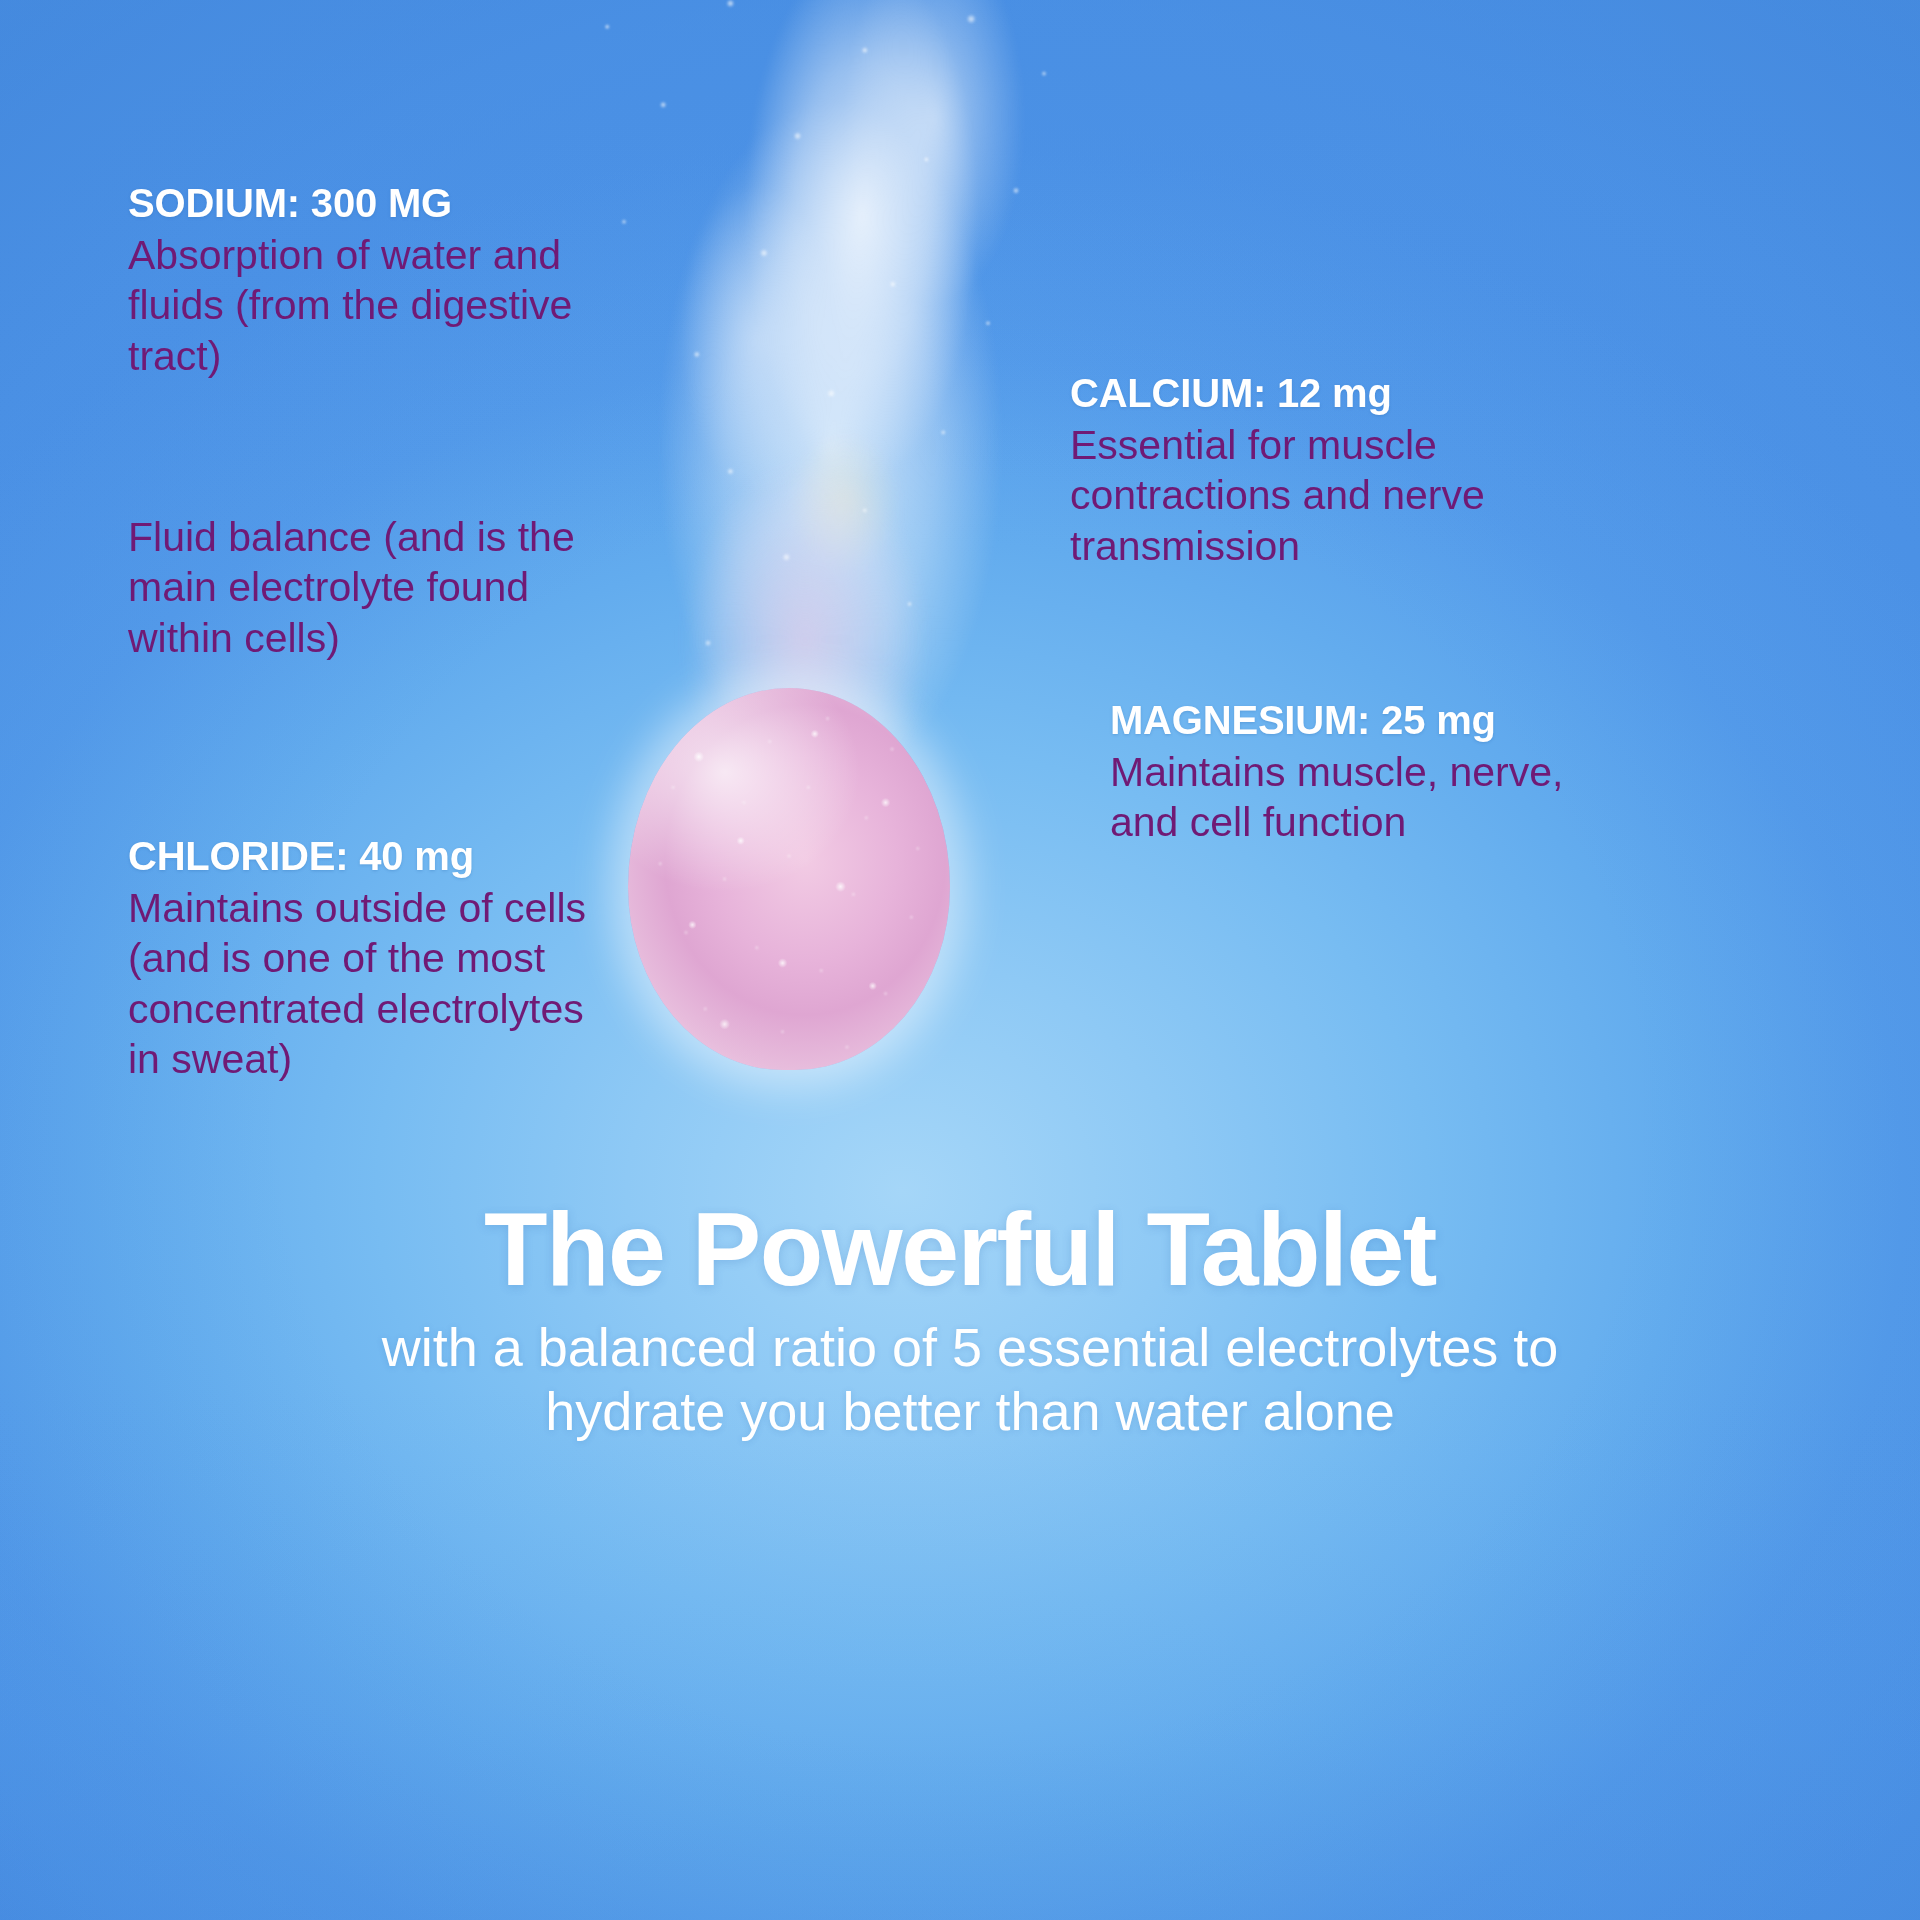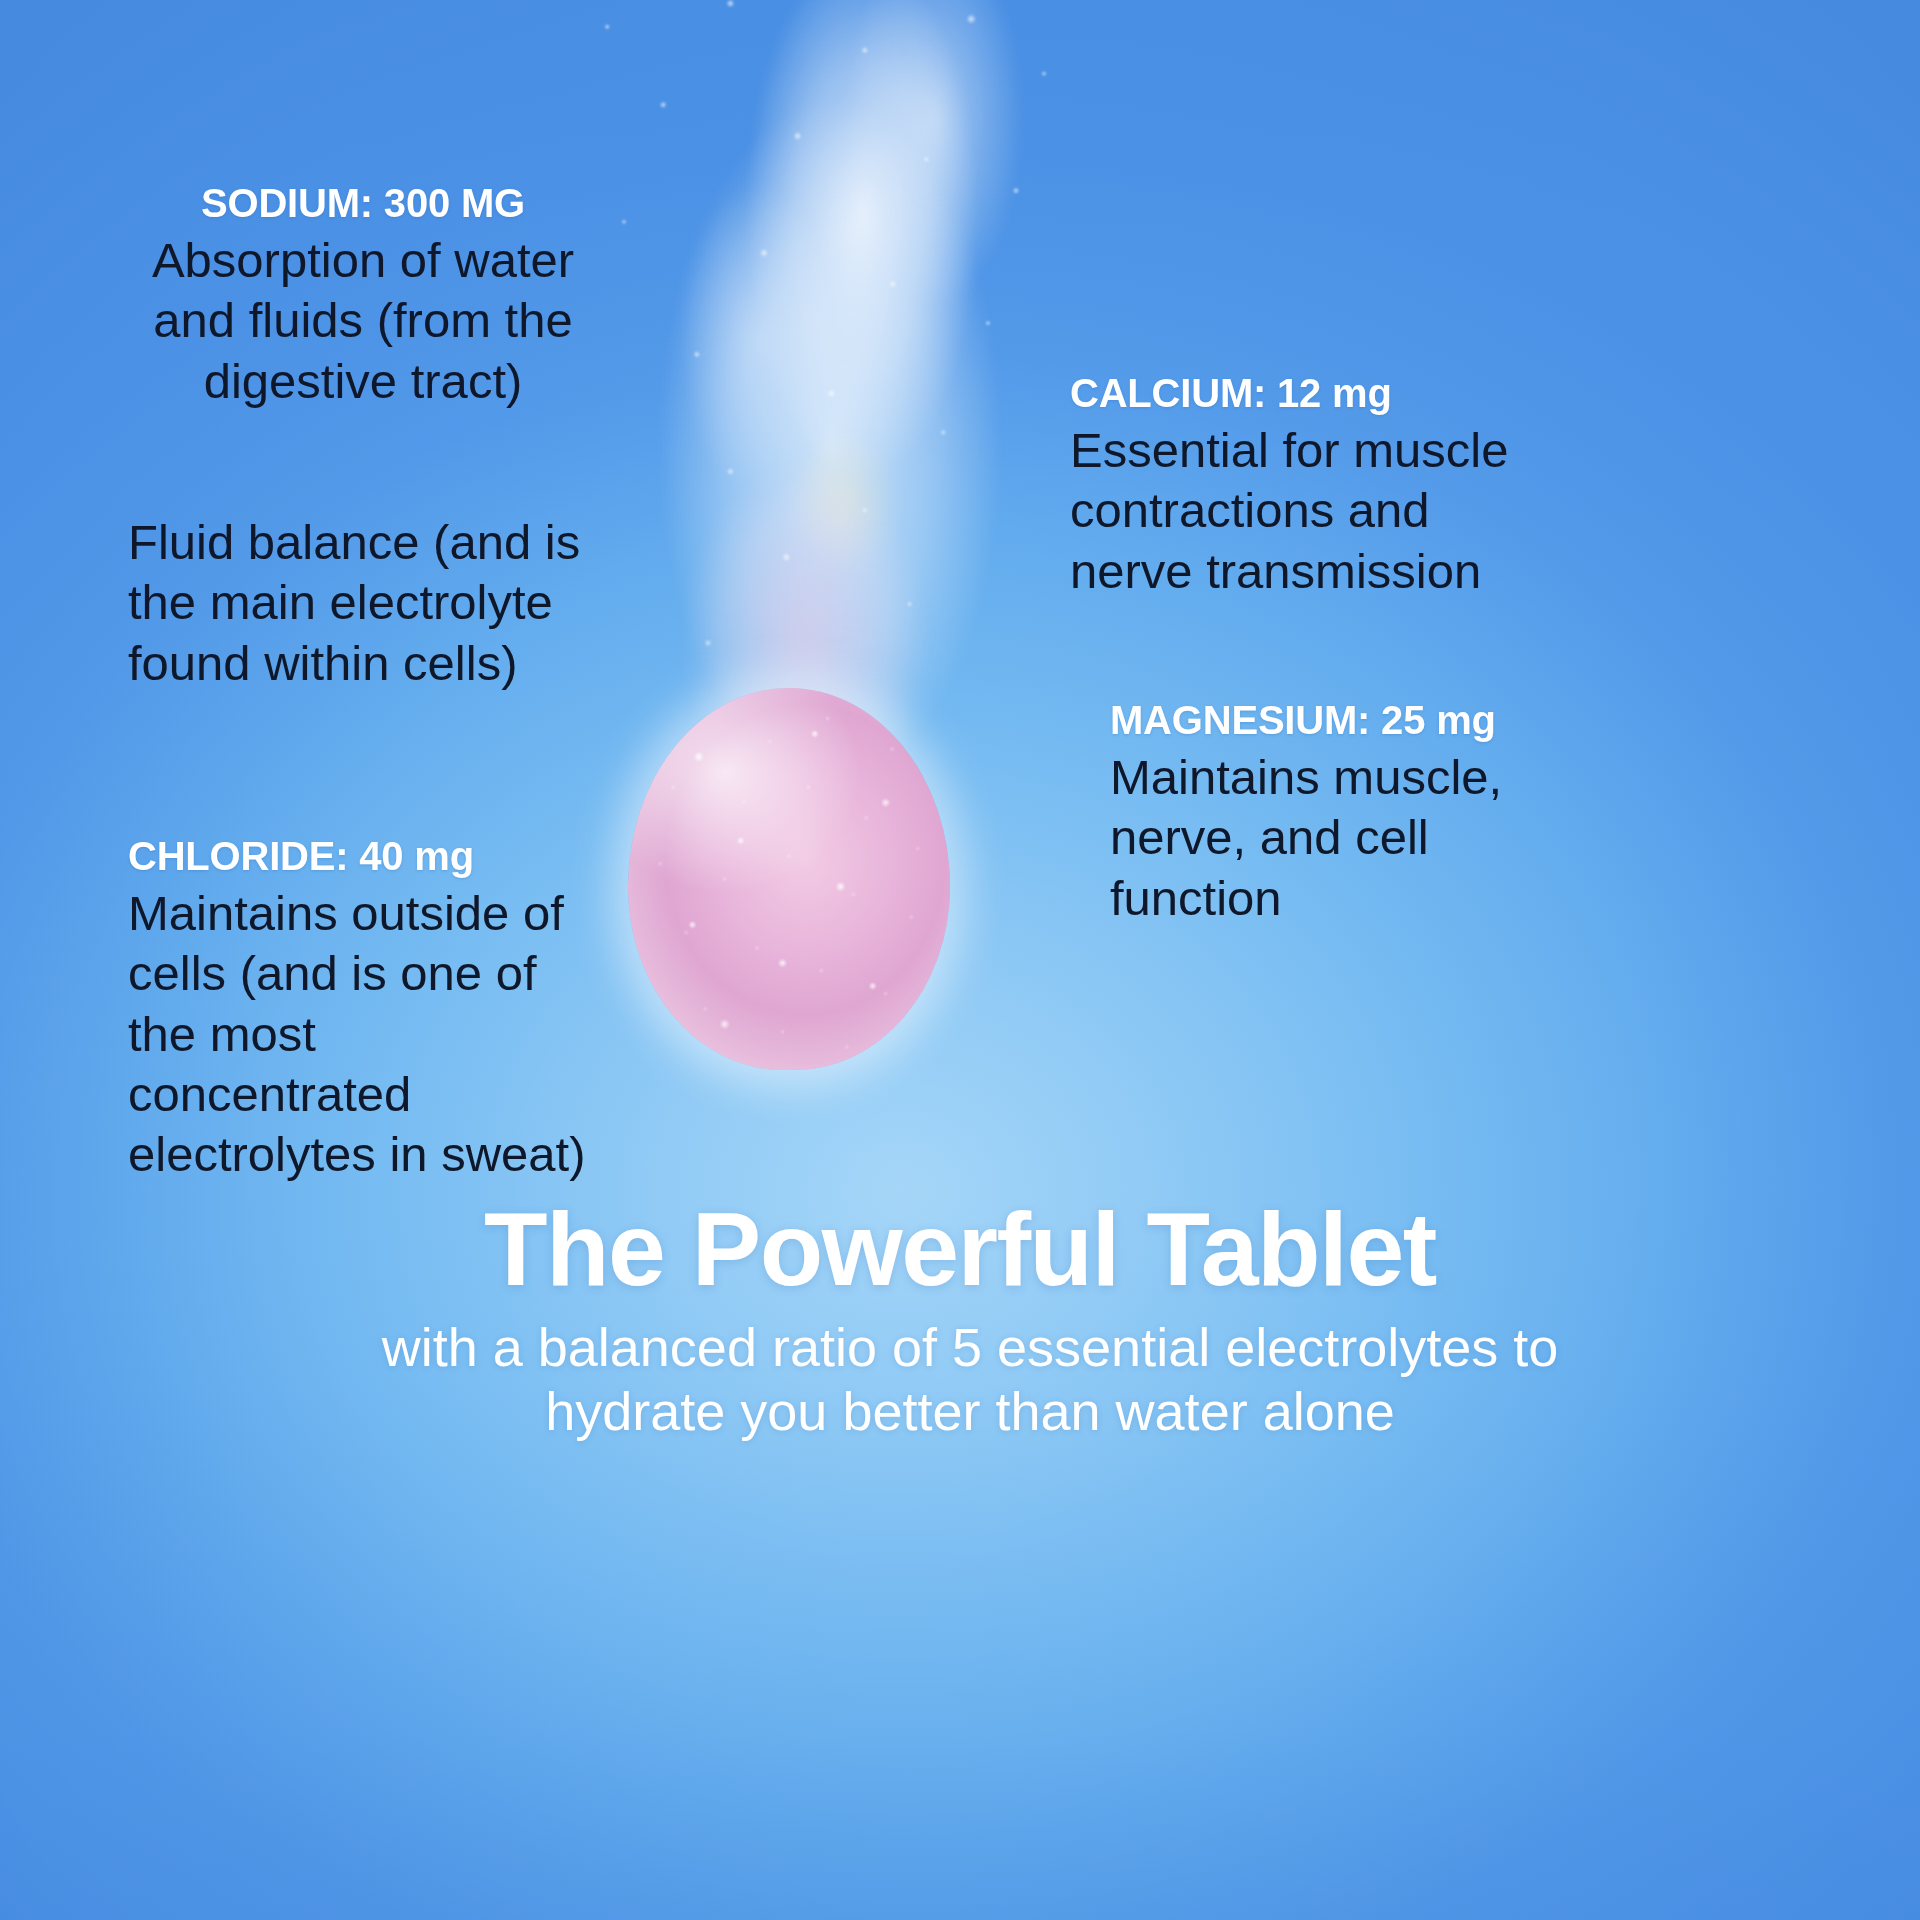--- a/index.html
+++ b/index.html
@@ -166,33 +166,33 @@
   .fact-title {
     color:#ffffff;
     font-weight:bold;
     font-size:40px;
     letter-spacing:-0.2px;
     line-height:1.15;
     white-space:nowrap;
     text-shadow:0 1px 3px rgba(40,100,170,0.28);
   }
   .fact-desc {
-    color:#0f172a;
-    font-size:49px;
+    color:#701a75;
+    font-size:41px;
     line-height:1.23;
     font-weight:400;
     margin-top:4px;
   }
 
   
   .col-left  { left:128px; width:470px; }
   
   .col-right { left:1070px; width:470px; }
 
-  #fact-sodium    { top:180px;text-align:center; }
+  #fact-sodium    { top:180px; }
   #fact-potassium { top:508px; }
   #fact-chloride  { top:833px; }
   #fact-calcium   { top:370px; }
   #fact-magnesium { top:697px;margin-left:40px; }
 
   
   #headline-block {
     position:absolute;
     left:0; right:0; top:1196px;
     text-align:center;

